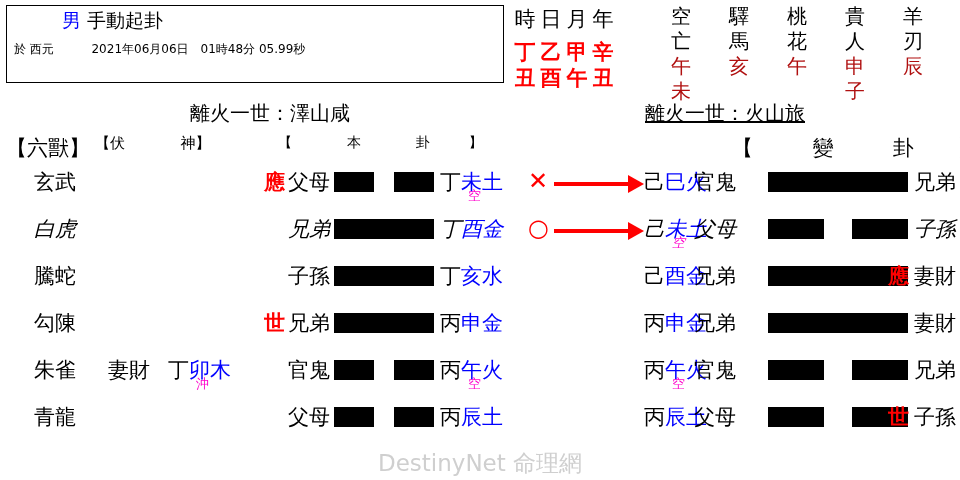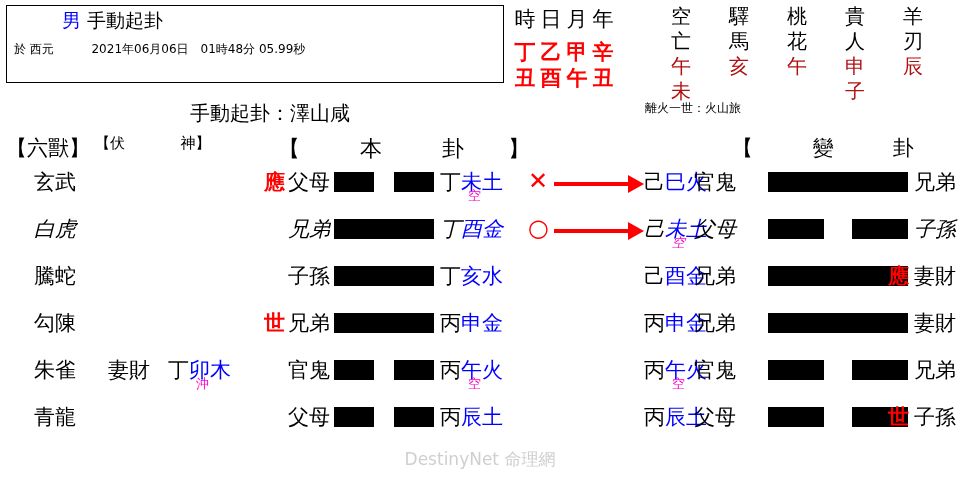--- a/index.html
+++ b/index.html
@@ -31,26 +31,26 @@
   #pillar-stems{margin-top:7px;}
 
   
   #shensha{left:652px;top:4px;display:flex;}
   .ss-col{width:58px;text-align:center;}
   .ss-ch{font-size:20px;line-height:25px;color:#000;}
   .ss-val{font-size:20px;line-height:25px;color:#b01010;}
 
   
   #gua-title-orig{left:190px;top:100px;font-size:20px;white-space:nowrap;}
-  #gua-title-chg{left:645px;top:100px;font-size:12px;white-space:nowrap;}
+  #gua-title-chg{left:645px;top:100px;font-size:20px;white-space:nowrap;text-decoration:underline;}
 
   
   #hdr-beast{left:6px;top:134px;font-size:21px;white-space:nowrap;}
   #hdr-fushen{left:95px;top:134px;font-size:15px;white-space:nowrap;letter-spacing:0px;}
-  #hdr-bengua{left:278px;top:134px;font-size:22px;white-space:nowrap;}
+  #hdr-bengua{left:278px;top:134px;font-size:14px;white-space:nowrap;}
   #hdr-biangua{left:732px;top:134px;font-size:21px;white-space:nowrap;}
   .sp{display:inline-block;width:30px;}
   .sp2{display:inline-block;width:46px;}
 
   
   .row{position:absolute;left:16px;width:960px;height:46px;}
   .cell{position:absolute;font-size:21px;line-height:26px;white-space:nowrap;}
   .beast{left:18px;top:6px;}
   .fushen-rel{left:92px;top:6px;}
   .fushen-gz{left:152px;top:6px;}
@@ -82,21 +82,21 @@
   .arrow .shaft{position:absolute;left:26px;top:11px;width:80px;height:4px;background:#ff0000;}
   .arrow .head{
     position:absolute;left:100px;top:4px;width:0;height:0;
     border-top:9px solid transparent;border-bottom:9px solid transparent;
     border-left:16px solid #ff0000;
   }
 
   
   #watermark{
     left:0;top:448px;width:960px;text-align:center;
-    font-size:17px;color:#cfcfcf;
+    font-size:23px;color:#cfcfcf;
   }
 </style>
 </head>
 <body>
 
 <div class="abs" id="header-box"></div>
 <div class="abs" id="header-line1">
   <span class="blue">男</span>
   <span>手動起卦</span>
 </div>
@@ -154,21 +154,21 @@
       <div class="ss-val">子</div>
     </div>
     <div class="ss-col">
       <div class="ss-ch">羊</div>
       <div class="ss-ch">刃</div>
       <div class="ss-val">辰</div>
       <div class="ss-val">&nbsp;</div>
     </div>
   </div>
 
-<div class="abs" id="gua-title-orig">手動起卦：澤山咸</div>
+<div class="abs" id="gua-title-orig">離火一世：澤山咸</div>
 <div class="abs" id="gua-title-chg">離火一世：火山旅</div>
 
 <div class="abs" id="hdr-beast">【六獸】</div>
 <div class="abs" id="hdr-fushen">
   <span>【伏</span>
   <span class="sp2"></span>
   <span>神】</span>
 </div>
 <div class="abs" id="hdr-bengua">
   <span>【</span>

